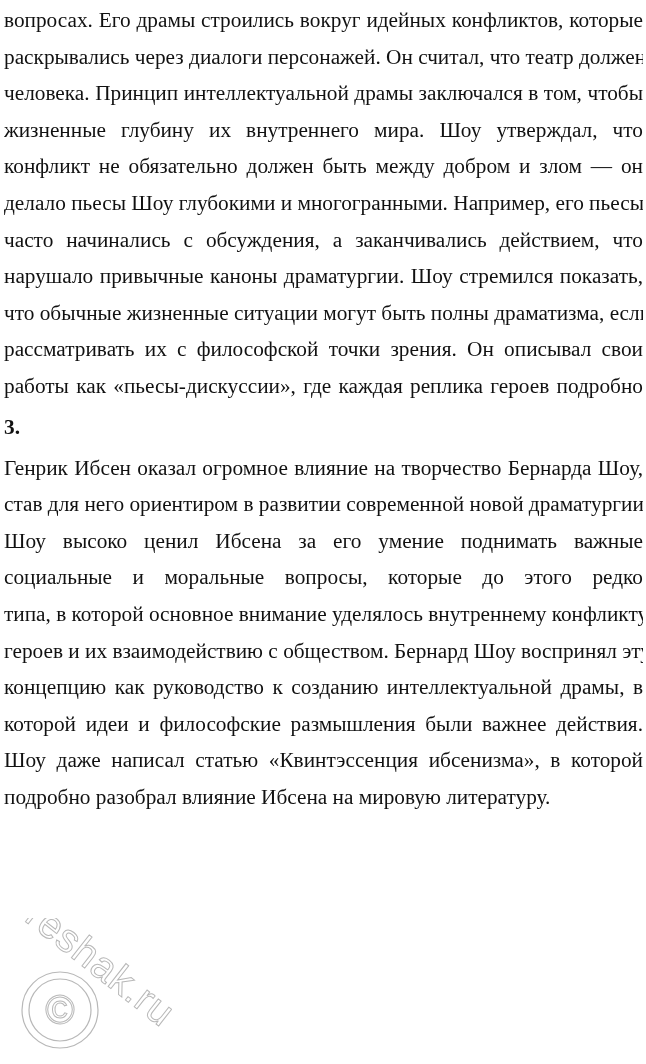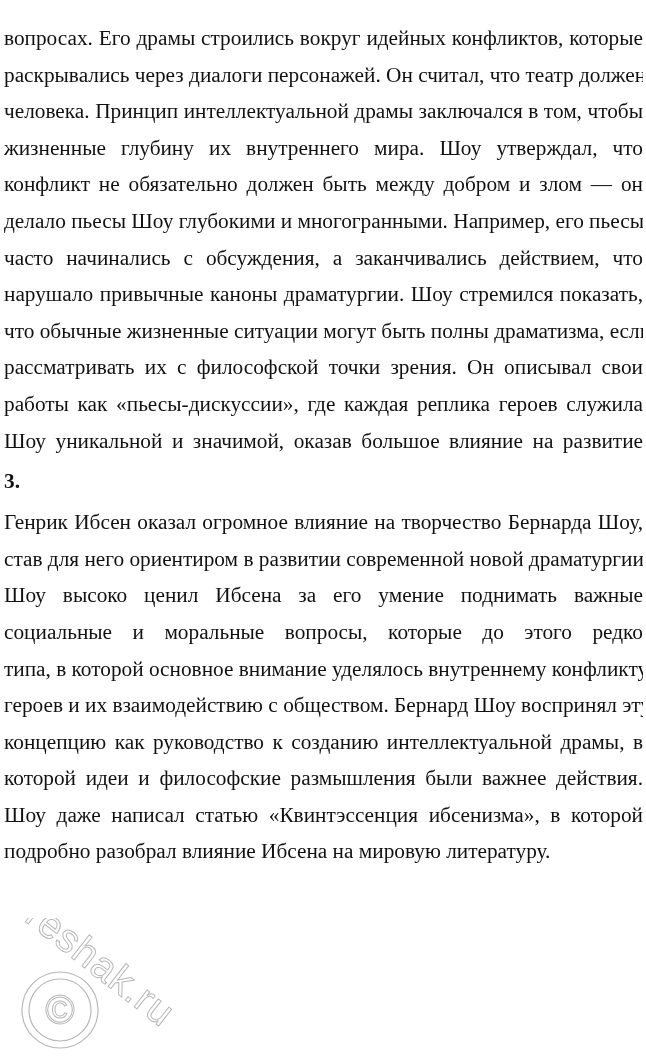--- a/index.html
+++ b/index.html
@@ -54,32 +54,31 @@
   .watermark svg {
     width: 100%;
     height: 100%;
   }
 </style>
 </head>
 <body>
 
 <div class="page">
   <div class="section">
-    <span class="line" style="margin-top:20px">вопросах. Его драмы строились вокруг идейных конфликтов, которые</span>
+    <span class="line" style="margin-top:2px">вопросах. Его драмы строились вокруг идейных конфликтов, которые</span>
     <span class="line">раскрывались через диалоги персонажей. Он считал, что театр должен</span>
     <span class="line">человека. Принцип интеллектуальной драмы заключался в том, чтобы</span>
     <span class="line">жизненные глубину их внутреннего мира. Шоу утверждал, что</span>
     <span class="line">конфликт не обязательно должен быть между добром и злом — он</span>
     <span class="line">делало пьесы Шоу глубокими и многогранными. Например, его пьесы</span>
     <span class="line">часто начинались с обсуждения, а заканчивались действием, что</span>
     <span class="line">нарушало привычные каноны драматургии. Шоу стремился показать,</span>
     <span class="line">что обычные жизненные ситуации могут быть полны драматизма, если</span>
     <span class="line">рассматривать их с философской точки зрения. Он описывал свои</span>
-    <span class="line">работы как «пьесы-дискуссии», где каждая реплика героев служила</span>
-    <span class="line">Шоу уникальной и значимой, оказав большое влияние на развитие</span>
+    <span class="line">работы как «пьесы-дискуссии», где каждая реплика героев подробно</span>
   </div>
 
   <div class="section">
     <span class="line last heading">3.</span>
     <span class="line">Генрик Ибсен оказал огромное влияние на творчество Бернарда Шоу,</span>
     <span class="line">став для него ориентиром в развитии современной новой драматургии.</span>
     <span class="line">Шоу высоко ценил Ибсена за его умение поднимать важные</span>
     <span class="line">социальные и моральные вопросы, которые до этого редко</span>
     <span class="line">типа, в которой основное внимание уделялось внутреннему конфликту</span>
     <span class="line">героев и их взаимодействию с обществом. Бернард Шоу воспринял эту</span>

